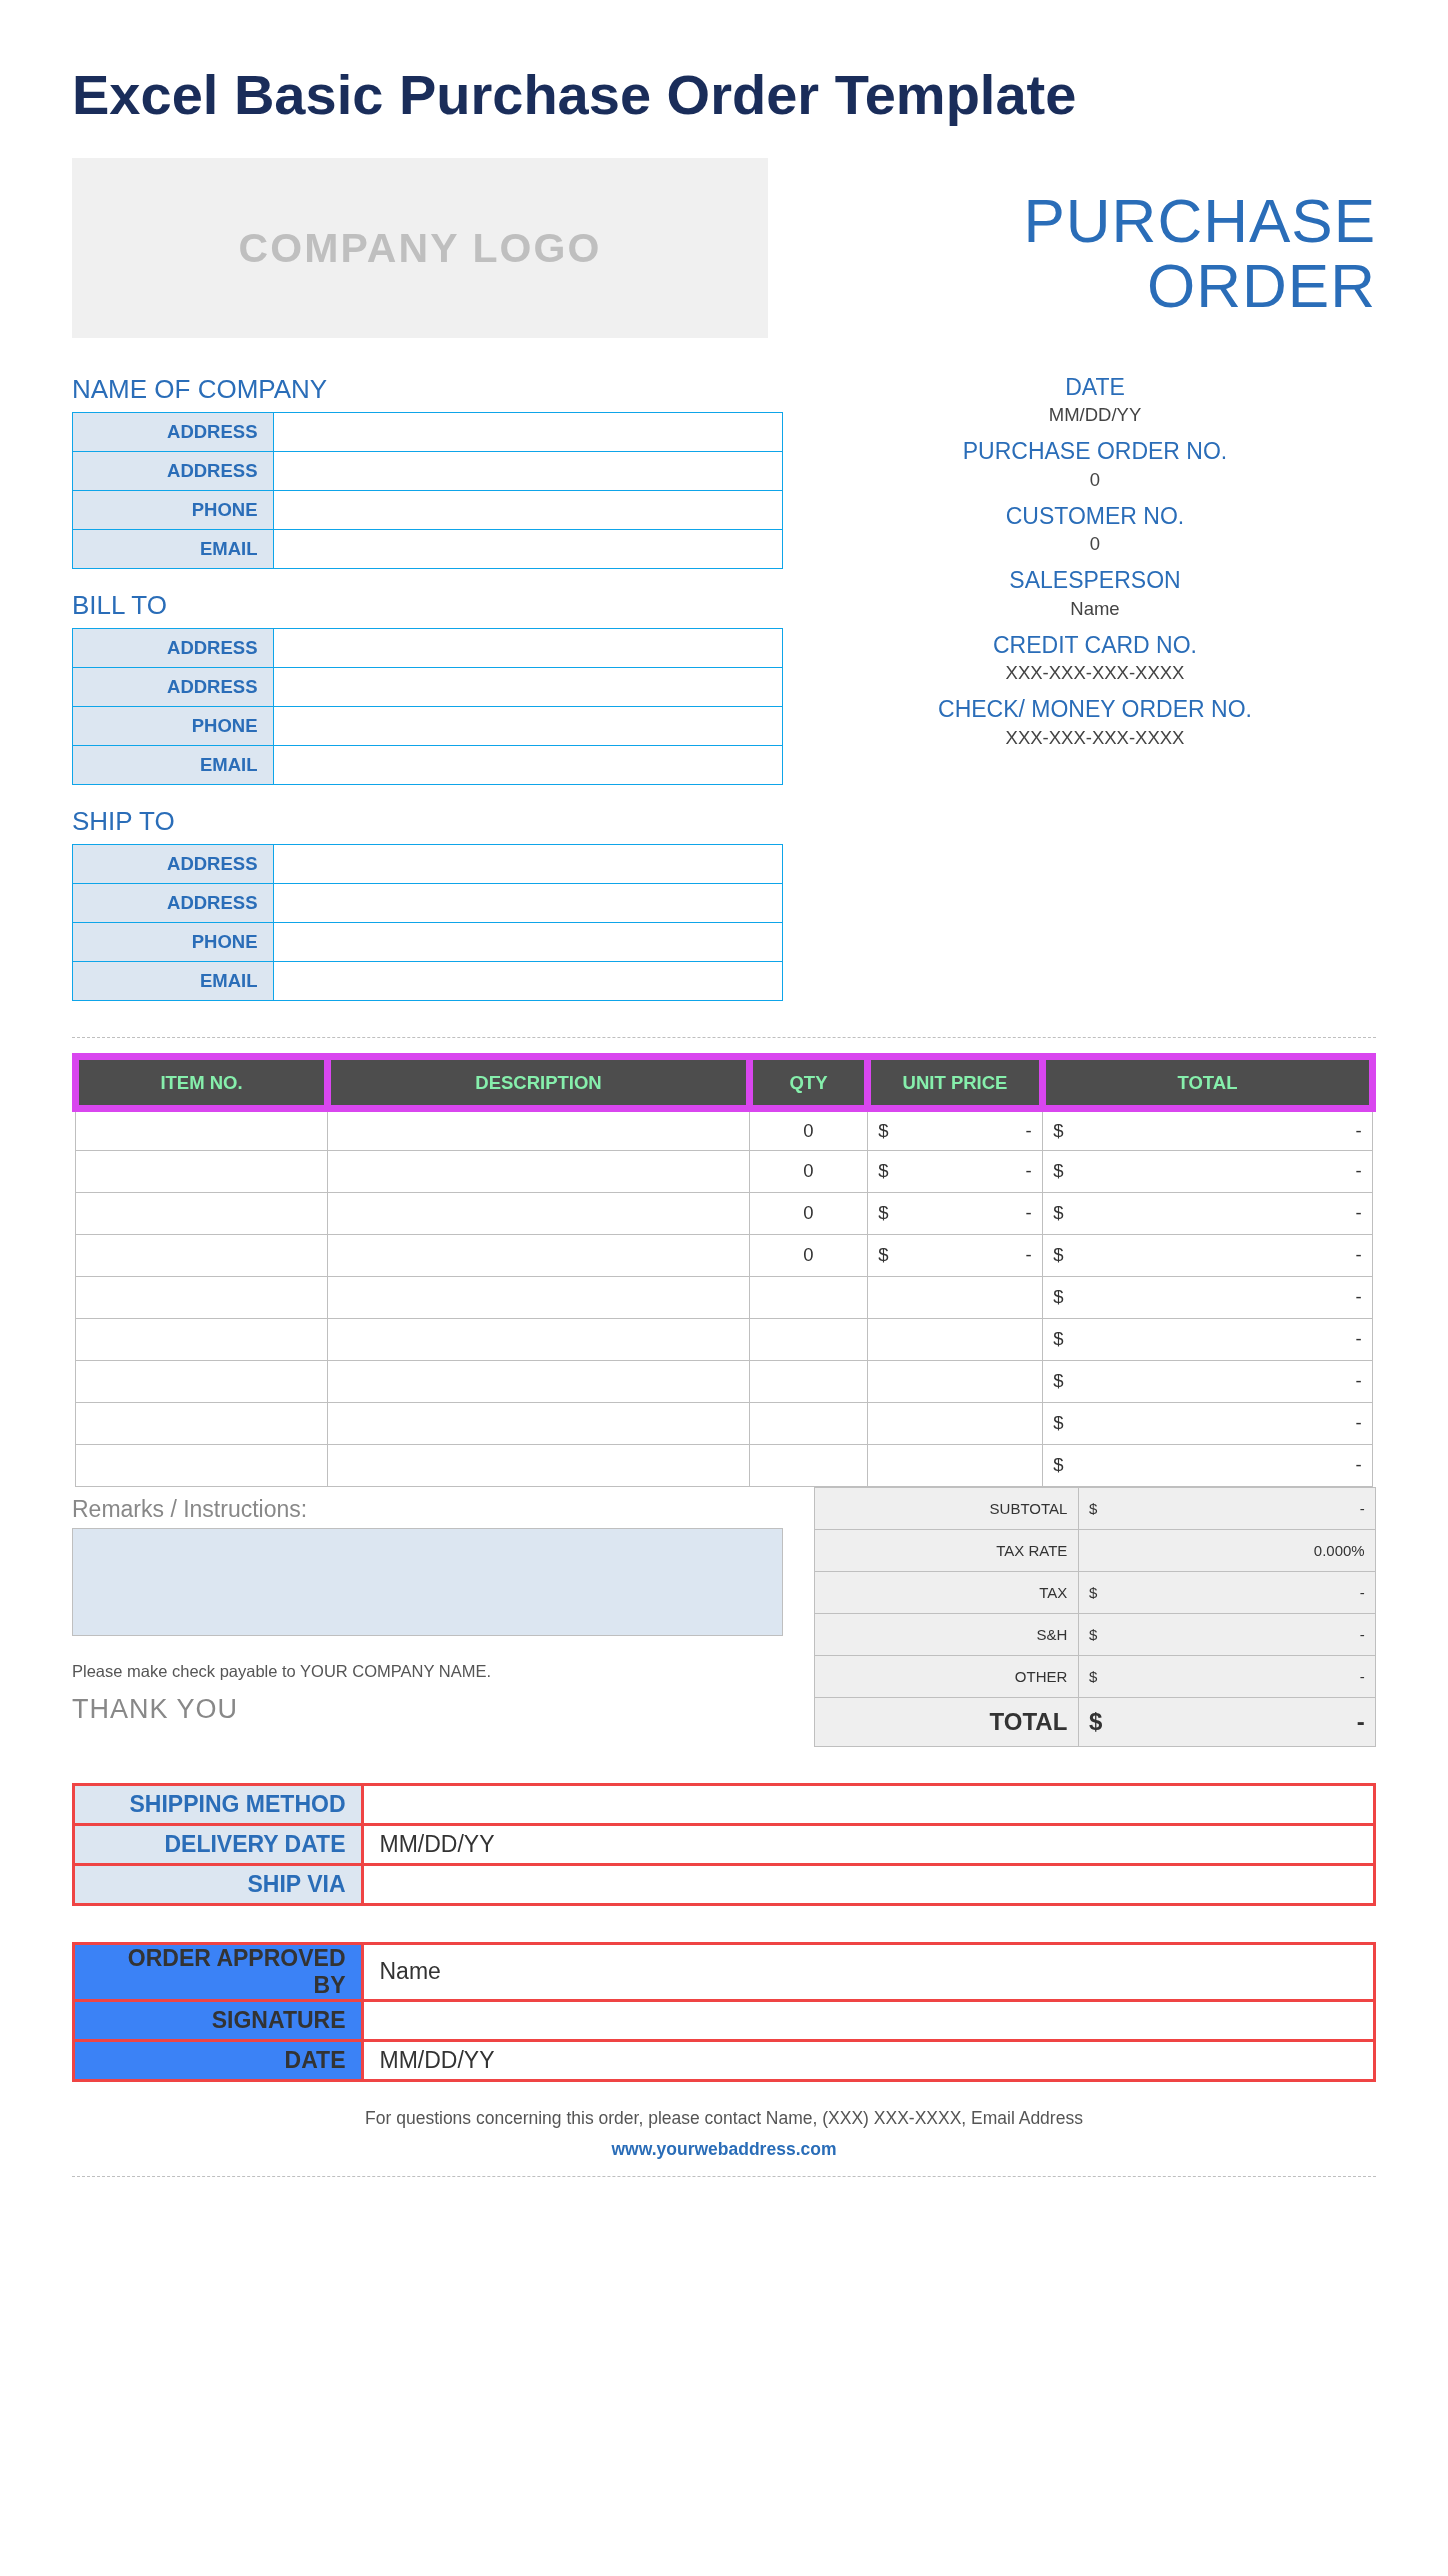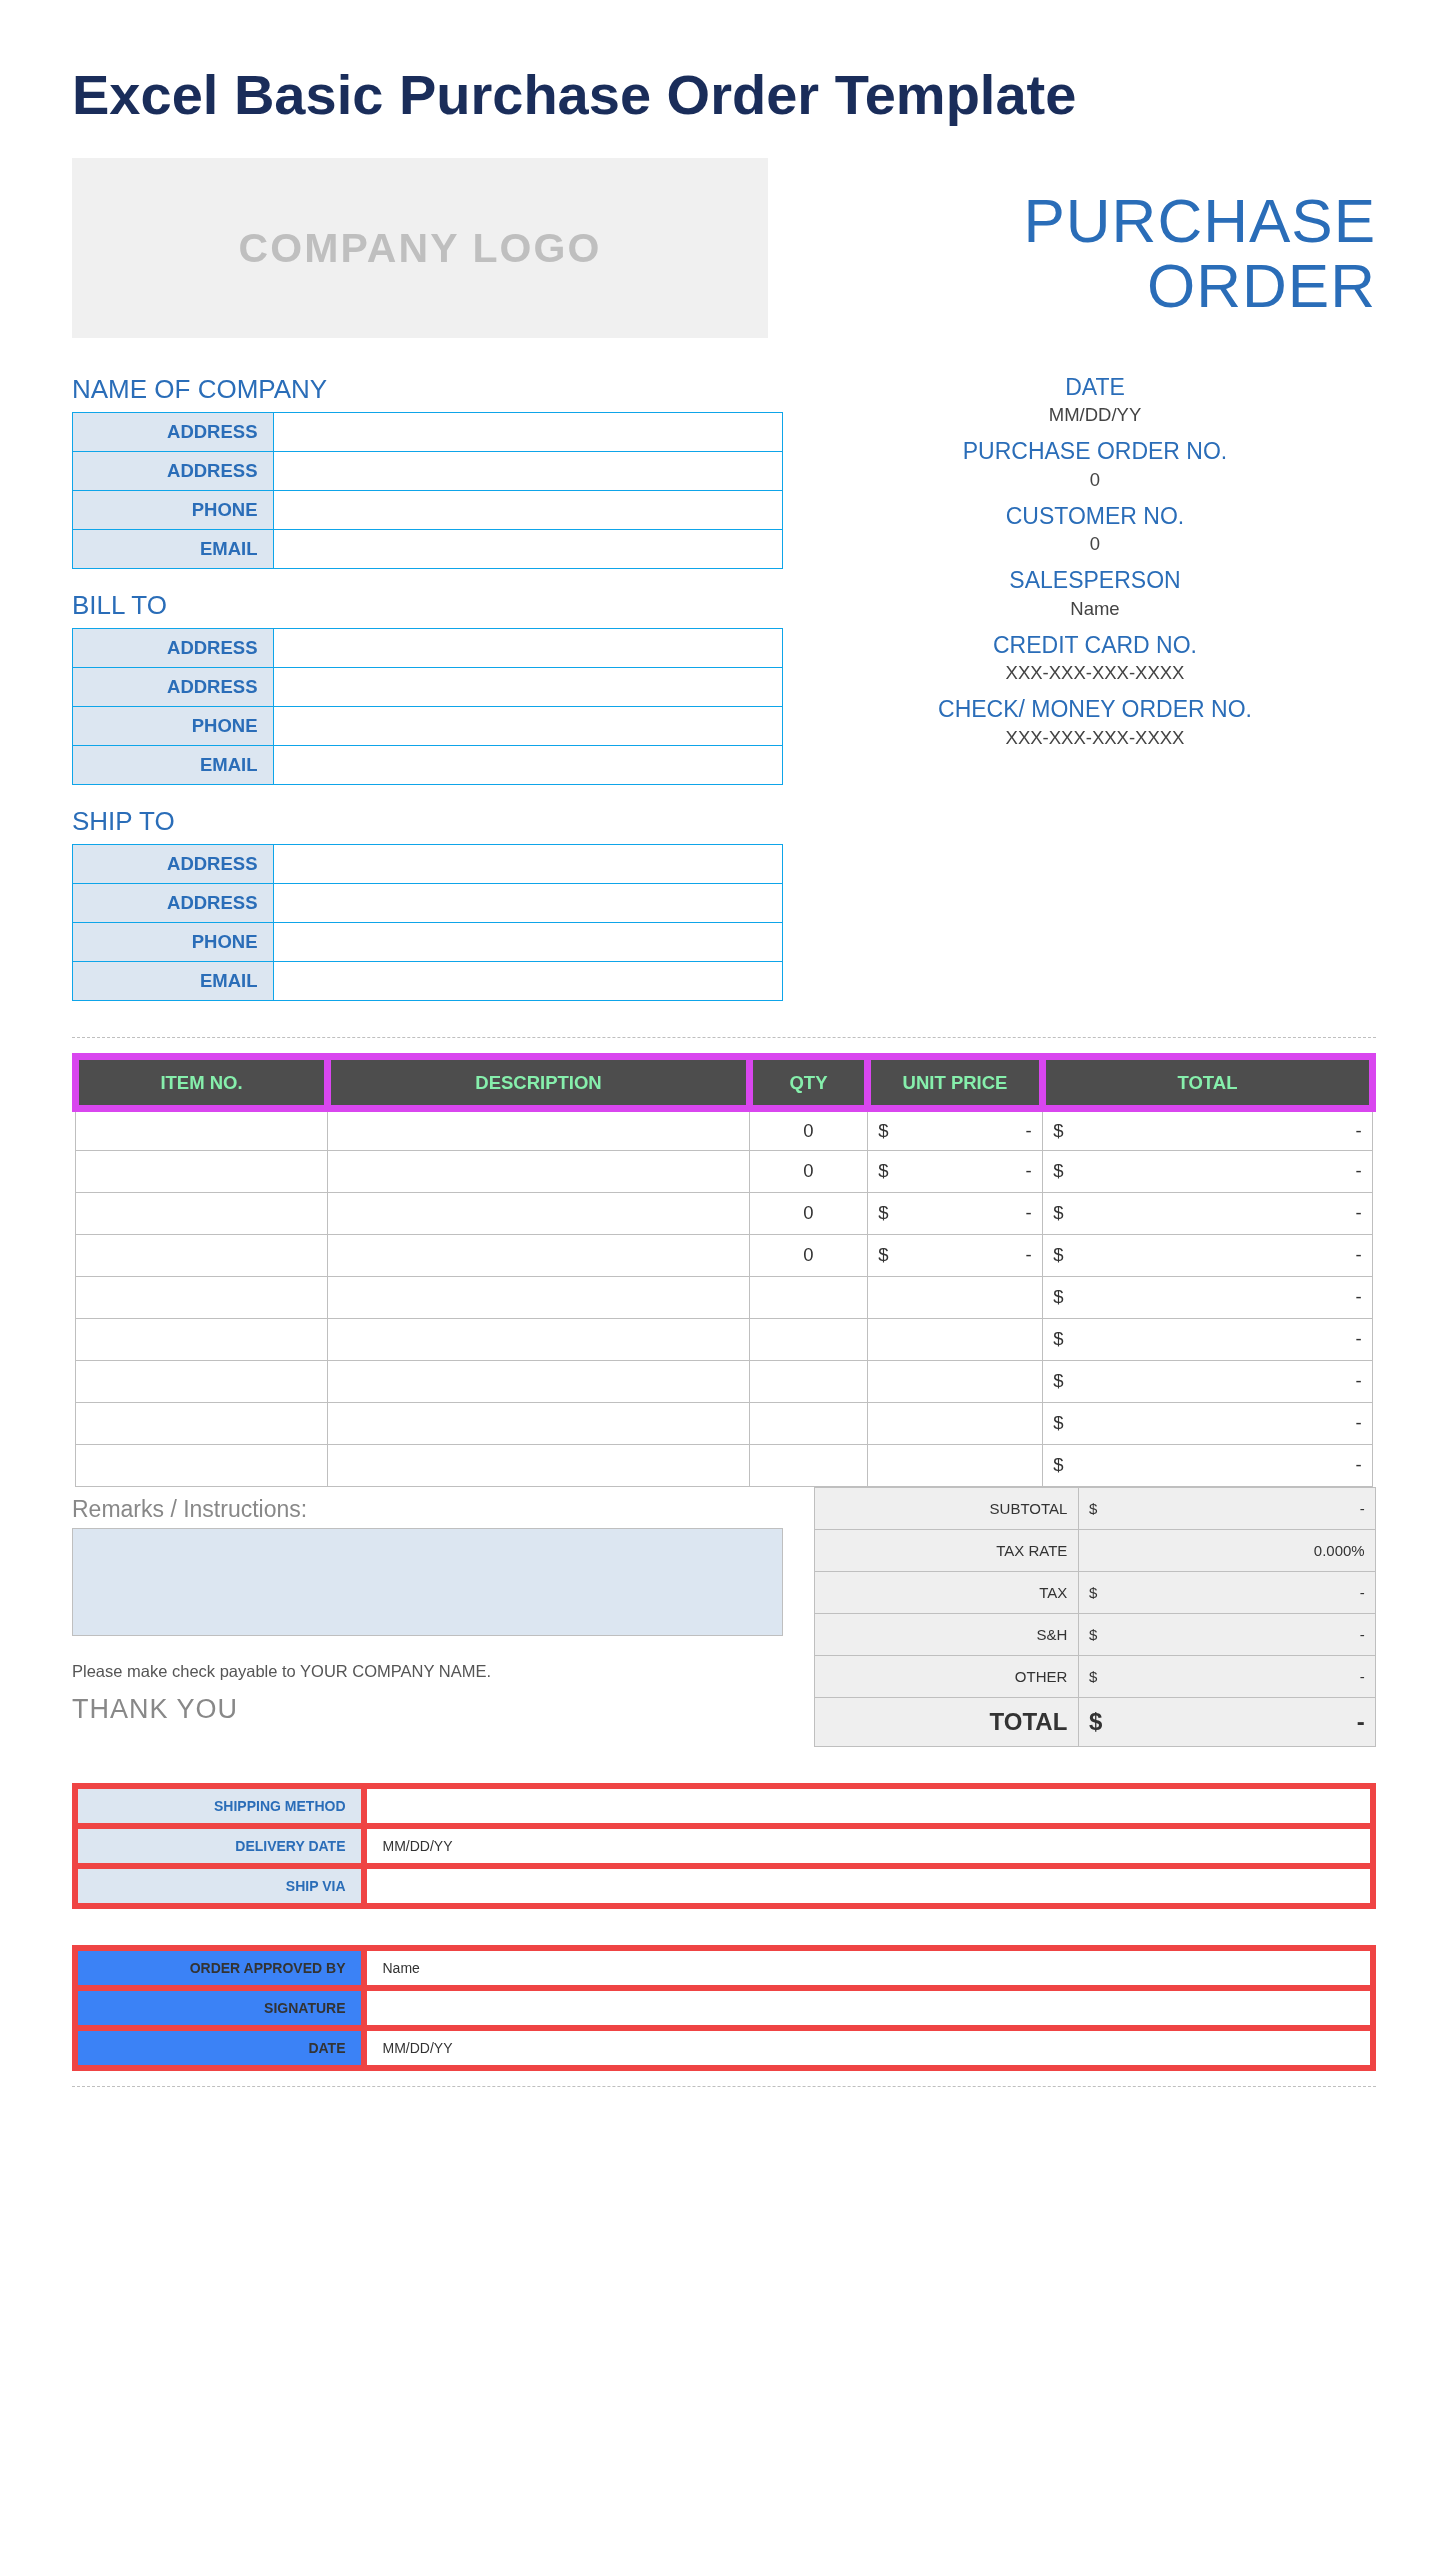--- a/index.html
+++ b/index.html
@@ -102,21 +102,21 @@
   .thank { font-size: 27px; color: #888; margin-top: 12.4px; letter-spacing: 1px; }
   .totals-side { flex: 1; }
   .totals { width: 100%; border-collapse: collapse; }
   .totals td { border: 1px solid #bfbfbf; height: 42px; font-size: 15px; padding: 0 10.3px; }
   .totals td.lbl { background: #efefef; text-align: right; font-weight: 400; width: 47%; }
   .totals td.val { background: #efefef; }
   .totals tr.grand td { background: #efefef; font-weight: 700; font-size: 24px; height: 49px; }
   .totals td .d { float: left; }
   .totals td .v { float: right; }
   .ship-info, .approve { width: 100%; border-collapse: collapse; margin-top: 36px; }
-  .ship-info td, .approve td { border: 6px solid #ef4444; height: 40px; font-size: 14px; padding: 0 15.5px; }
+  .ship-info td, .approve td { border: 3px solid #ef4444; height: 40px; font-size: 23px; padding: 0 15.5px; }
   .ship-info td.k { width: 289px; background: #dce6f1; color: #2a6db8; font-weight: 700; text-align: right; }
   .approve td.k { width: 289px; background: #3b82f6; color: #333; font-weight: 700; text-align: right; }
   .footer { text-align: center; margin-top: 26px; font-size: 17.5px; color: #555; }
   .footer a { display: block; color: #2a6db8; margin-top: 10.3px; font-weight: 600; }
 </style>
 </head>
 <body>
 
 <div class="page">
   <h1 class="main-title">Excel Basic Purchase Order Template</h1>
@@ -432,16 +432,20 @@
           <td class="k">SIGNATURE</td>
           <td></td>
         </tr>
     <tr>
           <td class="k">DATE</td>
           <td>MM/DD/YY</td>
         </tr>
   </tbody>
     </table>
 
+  <div class="footer">
+    <div>For questions concerning this order, please contact Name, (XXX) XXX-XXXX, Email Address</div>
+    <a>www.yourwebaddress.com</a>
+  </div>
 
   <hr class="hr-dotted">
 </div>
 
 
 </body></html>

